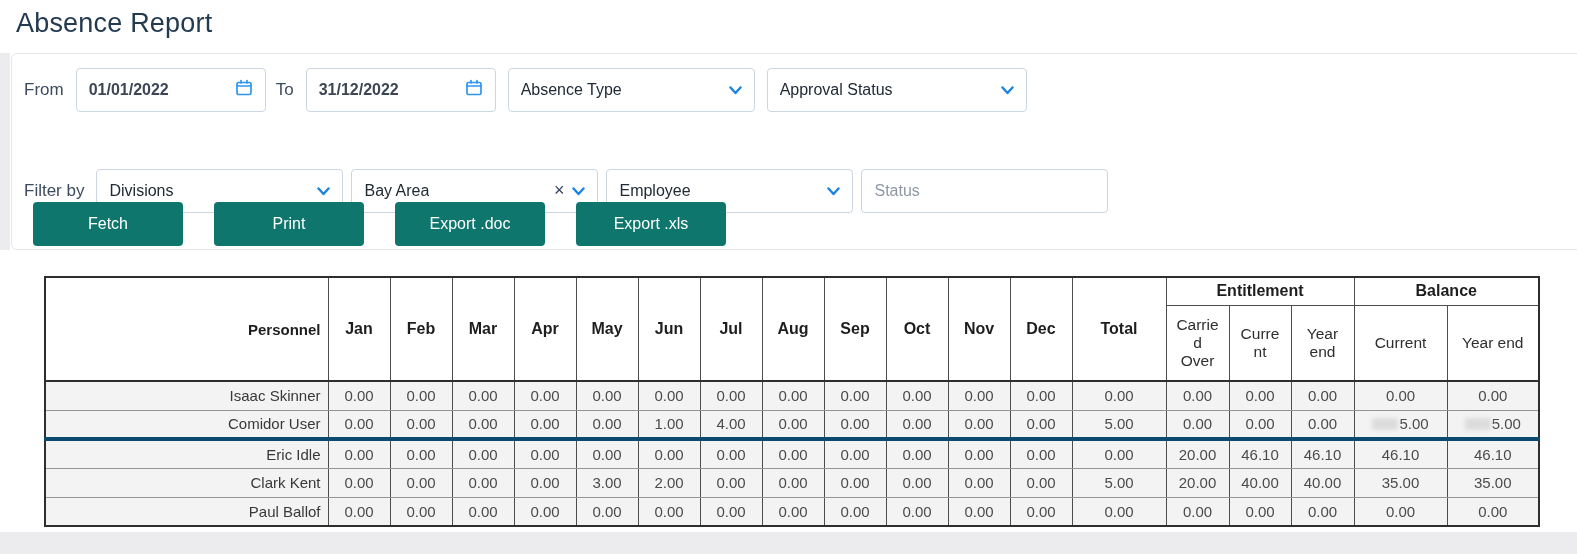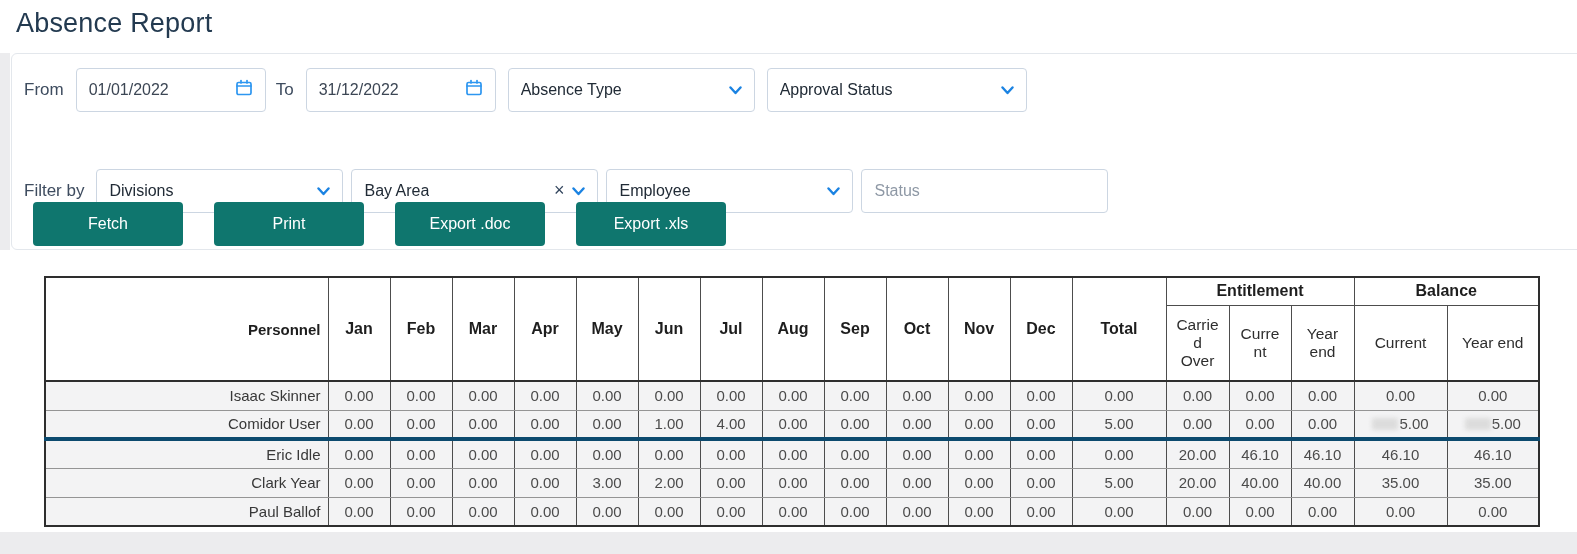--- a/index.html
+++ b/index.html
@@ -19,21 +19,21 @@
 
   .frow { position:absolute; display:flex; align-items:center; }
   .frow1 { left:12px; top:14px; }
   .frow2 { left:12px; top:71px;margin-top:44px; }
   .btnrow { left:10px; top:148px; }
 
   .flabel { font-size:17px; color:#3e4c5f; margin:0 12px 0 0; white-space:nowrap; }
 
   .ctl { height:44px; background:#fff; border:1px solid #ccd6e2; border-radius:4px;
     display:flex; align-items:center; font-size:16px; color:#3c4654; padding:0 12px; }
-  .date-ctl { width:190px; justify-content:space-between; margin-right:10px; }
+  .date-ctl { width:190px; justify-content:space-between; margin-right:10px;font-weight:bold; }
   .sel { justify-content:space-between; color:#212b36; }
   .sel .sel-label { white-space:nowrap; overflow:hidden; }
   .w247 { width:247px; } .w260 { width:260px; }
   .gap12 { margin-right:12px; } .gap8 { margin-right:8px; }
 
   .chev { flex:0 0 auto; margin-left:10px; }
   .clear-x { font-size:18px; color:#33465e; margin-left:auto; padding:0 6px 2px 6px; line-height:1; }
   .placeholder { color:#8e98a5; }
 
   .btn { width:150px; height:44px; border:none; border-radius:4px; background:#0f766e;
@@ -261,21 +261,21 @@
           <td>0.00</td>
           <td>0.00</td>
           <td>0.00</td>
           <td>20.00</td>
           <td>46.10</td>
           <td>46.10</td>
           <td>46.10</td>
           <td>46.10</td>
         </tr>
         <tr>
-          <td class="personnel">Clark Year</td>
+          <td class="personnel">Clark Kent</td>
           <td>0.00</td>
           <td>0.00</td>
           <td>0.00</td>
           <td>0.00</td>
           <td>3.00</td>
           <td>2.00</td>
           <td>0.00</td>
           <td>0.00</td>
           <td>0.00</td>
           <td>0.00</td>

